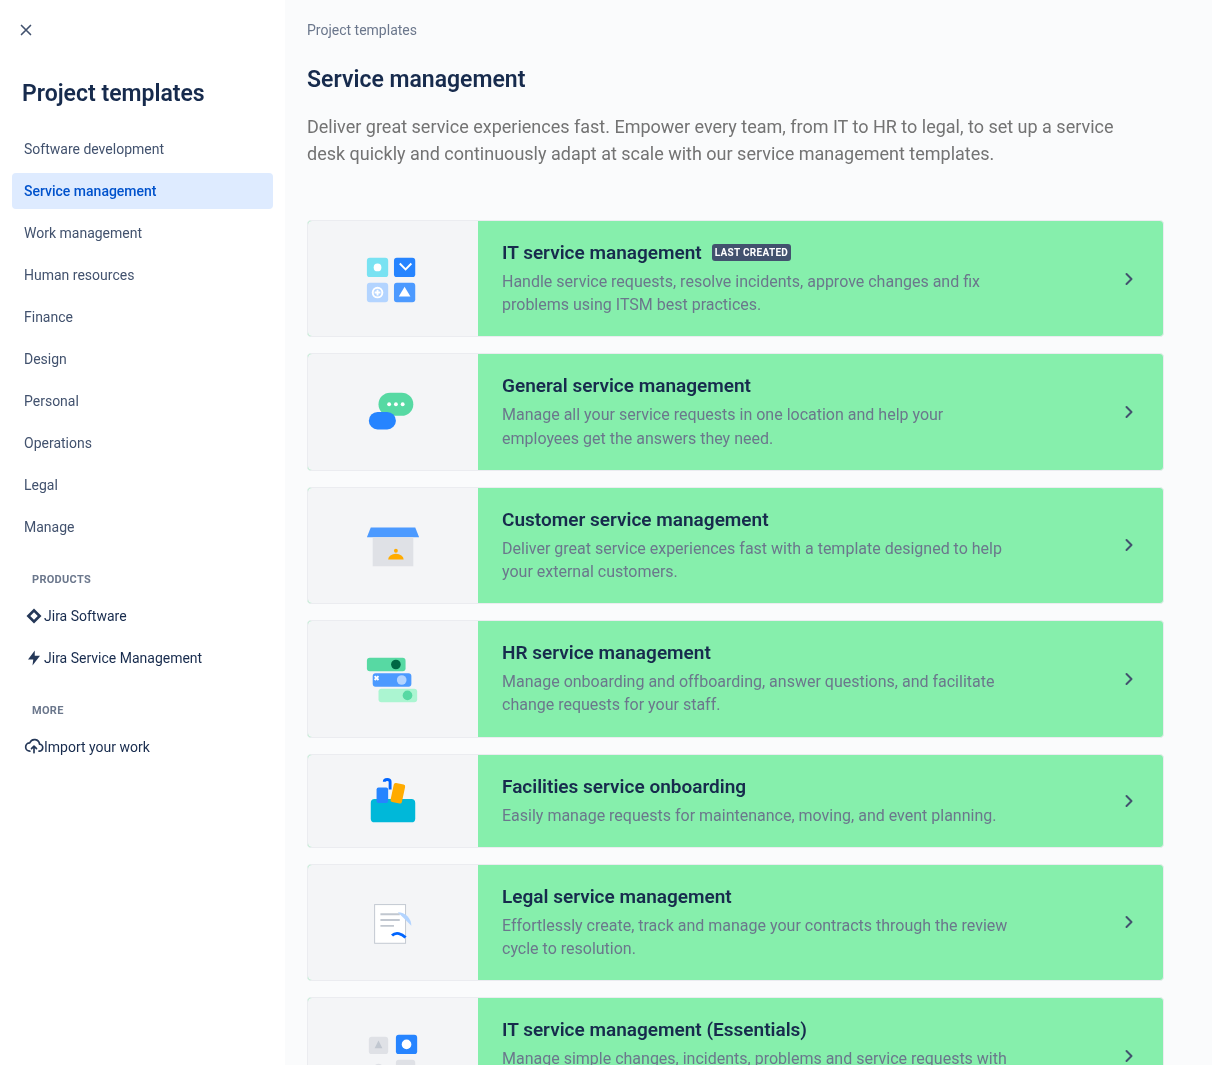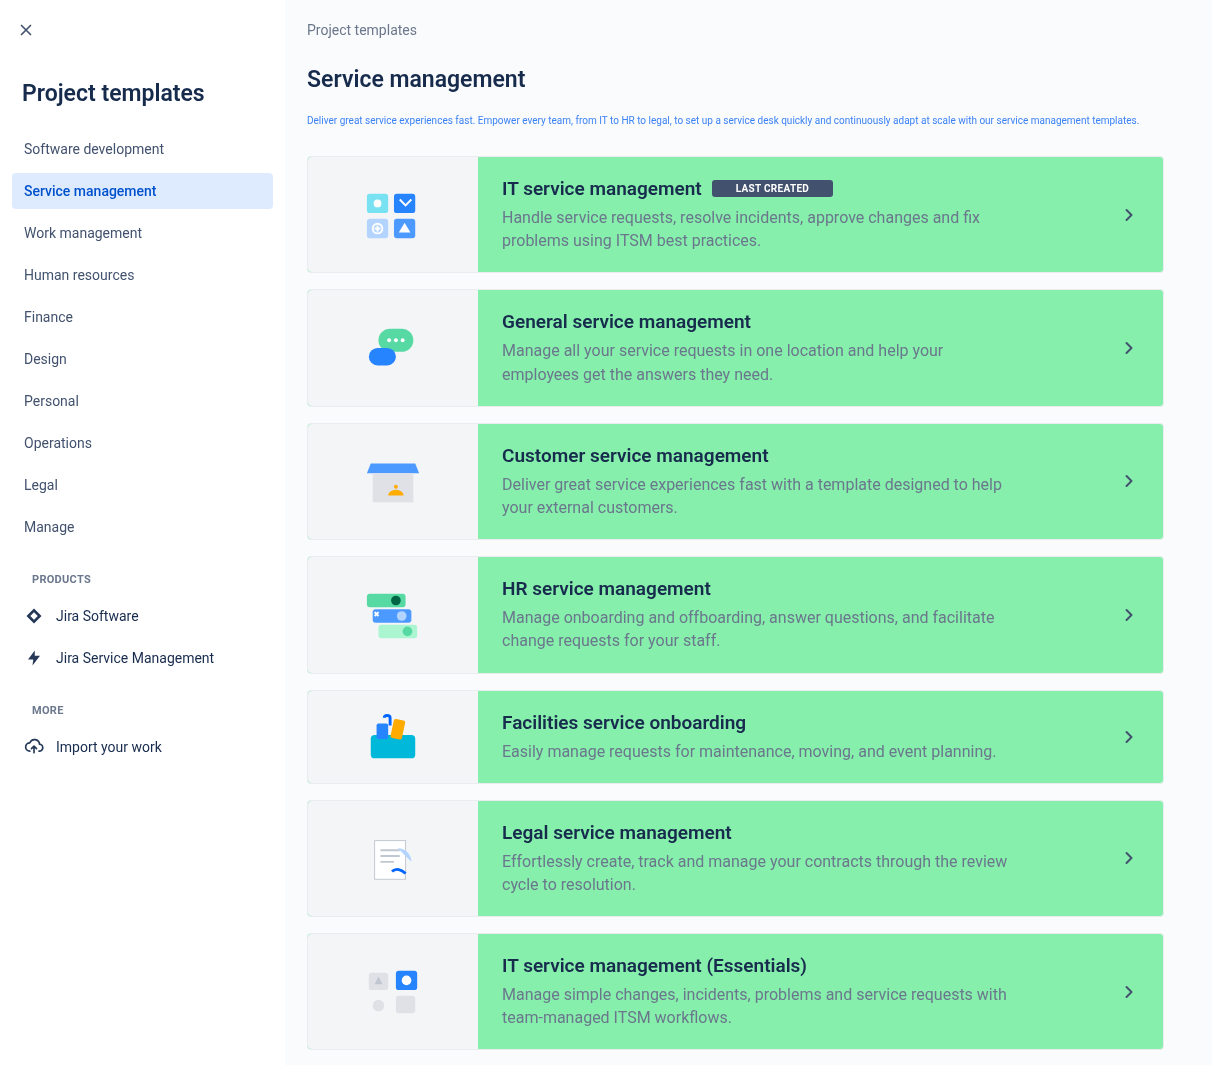--- a/index.html
+++ b/index.html
@@ -50,21 +50,20 @@
   font-size: 11px;
   font-weight: 700;
   color: #6B778C;
   letter-spacing: 0.3px;
   margin: 28px 0 12px 20px;
   text-transform: uppercase;
 }
 .product-item, .more-item {
   display: flex;
   align-items: center;
-  gap: 12px;
   padding: 8px 12px;
   font-size: 14px;
   color: #172B4D;
   cursor: pointer;
   border-radius: 4px;
   margin-bottom: 6px;
 }
 .product-icon {
   width: 20px; height: 20px;
   display: flex; align-items: center; justify-content: center;
@@ -82,24 +81,24 @@
   color: #6B778C;
   margin-bottom: 28px;
 }
 .page-title {
   font-size: 23px;
   font-weight: 600;
   color: #172B4D;
   margin-bottom: 20px;
 }
 .page-desc {
-  font-size: 10px;
-  color: #3b82f6;
+  font-size: 18px;
+  color: #737373;
   line-height: 1.5;
-  margin-bottom: 28px;
+  margin-bottom: 53px;
   max-width: 840px;
 }
 .template-card {
   display: flex;
   background: #86efac;
   border: 1px solid #EBECF0;
   border-radius: 4px;
   margin-bottom: 16px;
   cursor: pointer;
 }
@@ -128,21 +127,21 @@
 .card-title {
   font-size: 19px;
   font-weight: 600;
   color: #172B4D;
 }
 .badge {
   background: #42526E;
   color: #fff;
   font-size: 10px;
   font-weight: 700;
-  padding: 3px 24px;
+  padding: 3px 3px;
   border-radius: 3px;
   letter-spacing: 0.3px;
 }
 .card-desc {
   font-size: 16px;
   color: #6B778C;
   line-height: 1.45;
   max-width: 520px;
 }
 .chevron {

